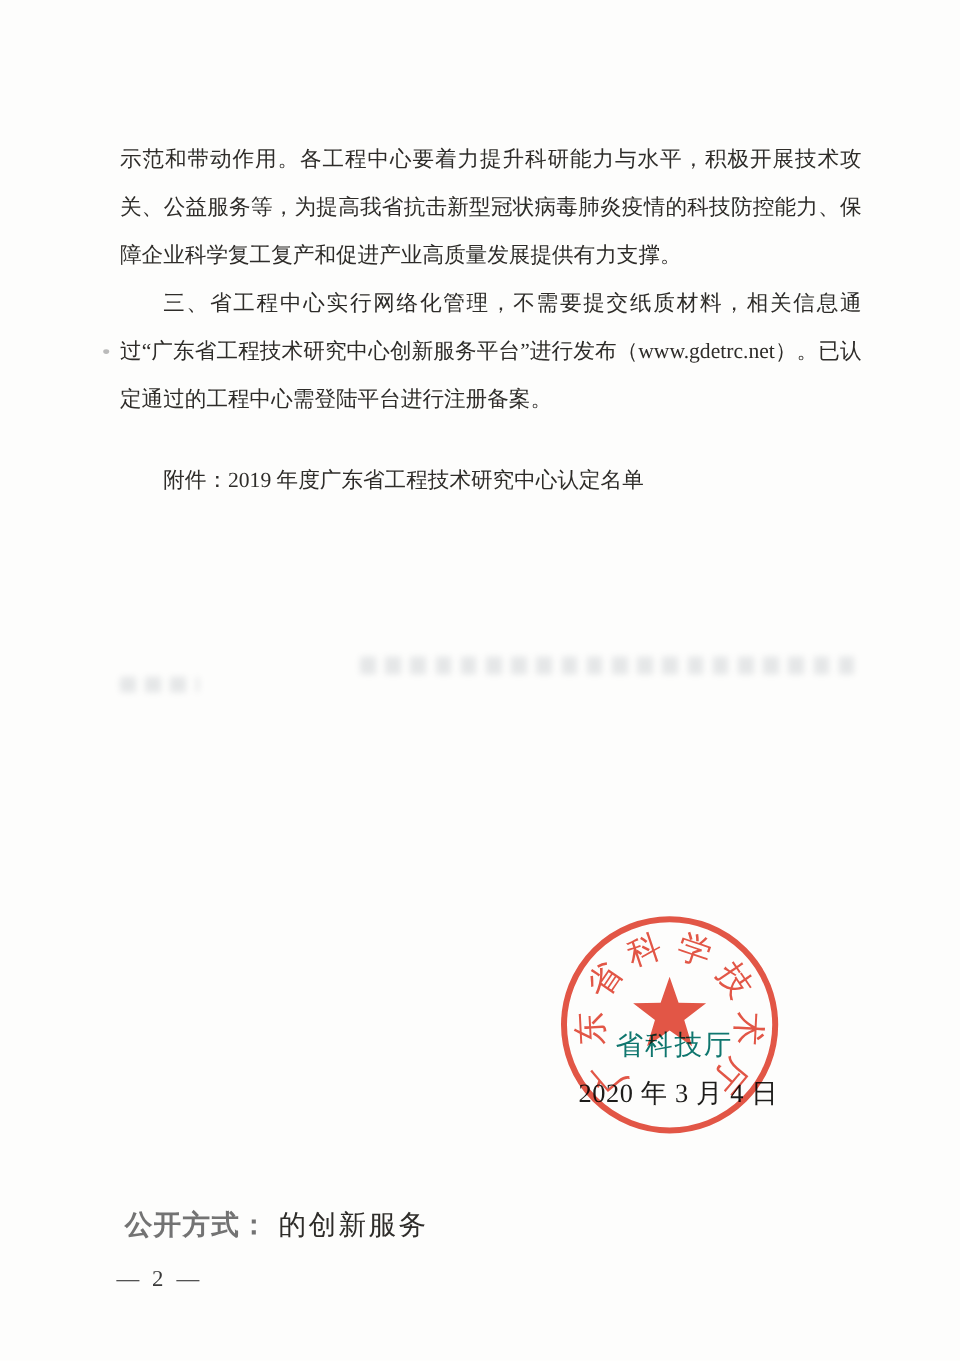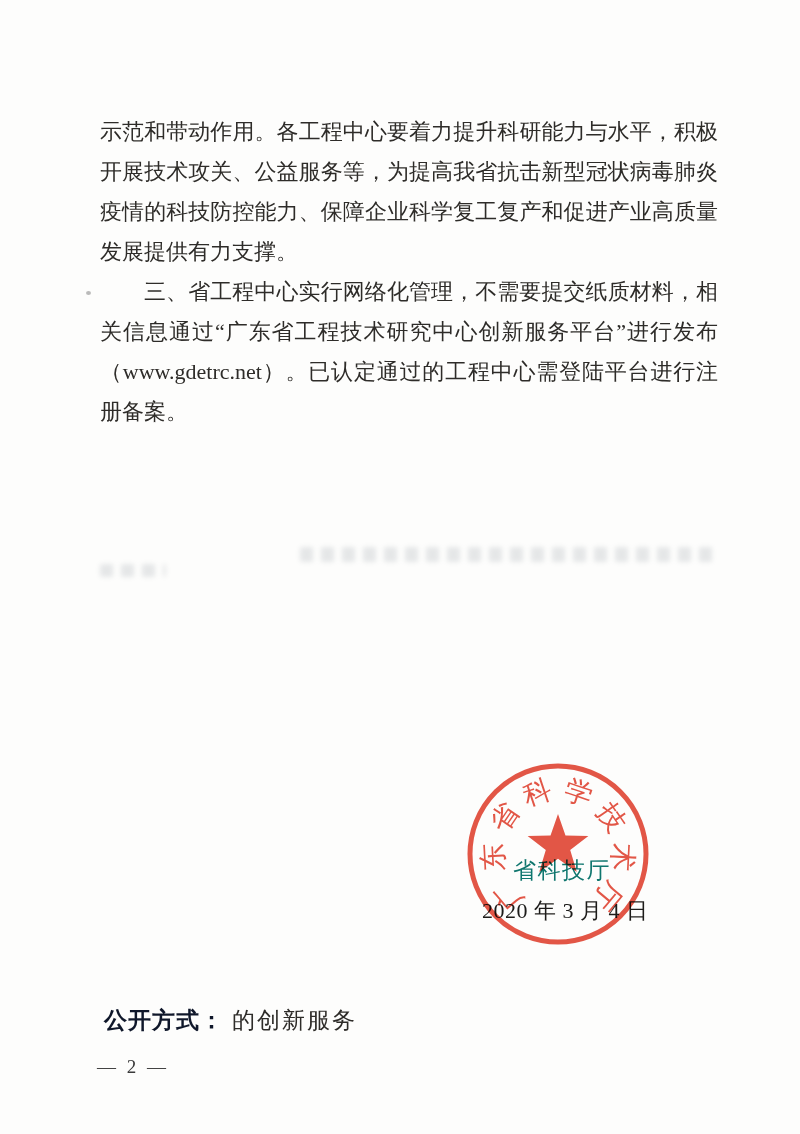--- a/index.html
+++ b/index.html
@@ -10,21 +10,21 @@
     background: #fdfdfc;
     overflow: hidden;
     font-family: "Liberation Serif", "DejaVu Serif", serif;
     color: #2e2c29;
   }
   .body-text {
     position: absolute;
     left: 100px;
     top: 112px;
     width: 618px;
-    font-size: 22px;
+    font-size: 18px;
     line-height: 40px;
     text-align: justify;
     text-justify: inter-ideograph;
   }
   .para { margin: 0; }
   .para.indent { text-indent: 2em; }
   .attachment {
     margin: 28px 0 0 0;
     text-indent: 2em;
     text-align: left;
@@ -79,21 +79,21 @@
   }
   .disclosure {
     position: absolute;
     left: 104px;
     top: 1005px;
     font-size: 23px;
   }
   .disclosure .label {
     font-family: "Liberation Sans", "DejaVu Sans", sans-serif;
     font-weight: 700;
-    color: #0f172a;
+    color: #737373;
     letter-spacing: 1px;
   }
   .disclosure .value {
     margin-left: 8px;
     color: #2e2c29;
     letter-spacing: 2px;
   }
   .page-number {
     position: absolute;
     left: 97px;
@@ -104,20 +104,21 @@
   }
 </style>
 </head>
 <body>
 
 <div class="page">
 
   <main class="body-text">
     <p class="para">示范和带动作用。各工程中心要着力提升科研能力与水平，积极开展技术攻关、公益服务等，为提高我省抗击新型冠状病毒肺炎疫情的科技防控能力、保障企业科学复工复产和促进产业高质量发展提供有力支撑。</p>
     <p class="para indent">三、省工程中心实行网络化管理，不需要提交纸质材料，相关信息通过“广东省工程技术研究中心创新服务平台”进行发布（www.gdetrc.net）。已认定通过的工程中心需登陆平台进行注册备案。</p>
+    <p class="para attachment">附件：2019 年度广东省工程技术研究中心认定名单</p>
   </main>
 
   <div class="ghost ghost-1"></div>
   <div class="ghost ghost-2"></div>
   <div class="ink-dot"></div>
 
   <div class="signer">省科技厅</div>
   <div class="sign-date">2020 年 3 月 4 日</div>
 
   <svg class="seal" viewBox="0 0 188 188" xmlns="http://www.w3.org/2000/svg">

